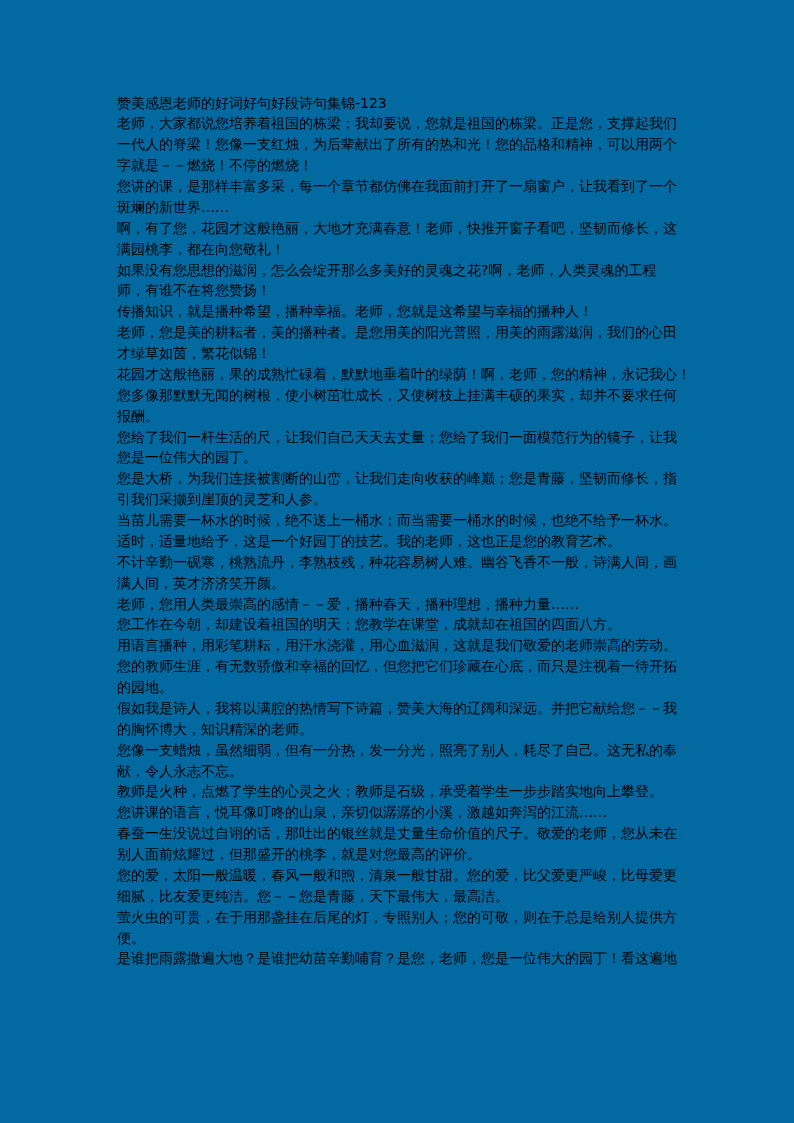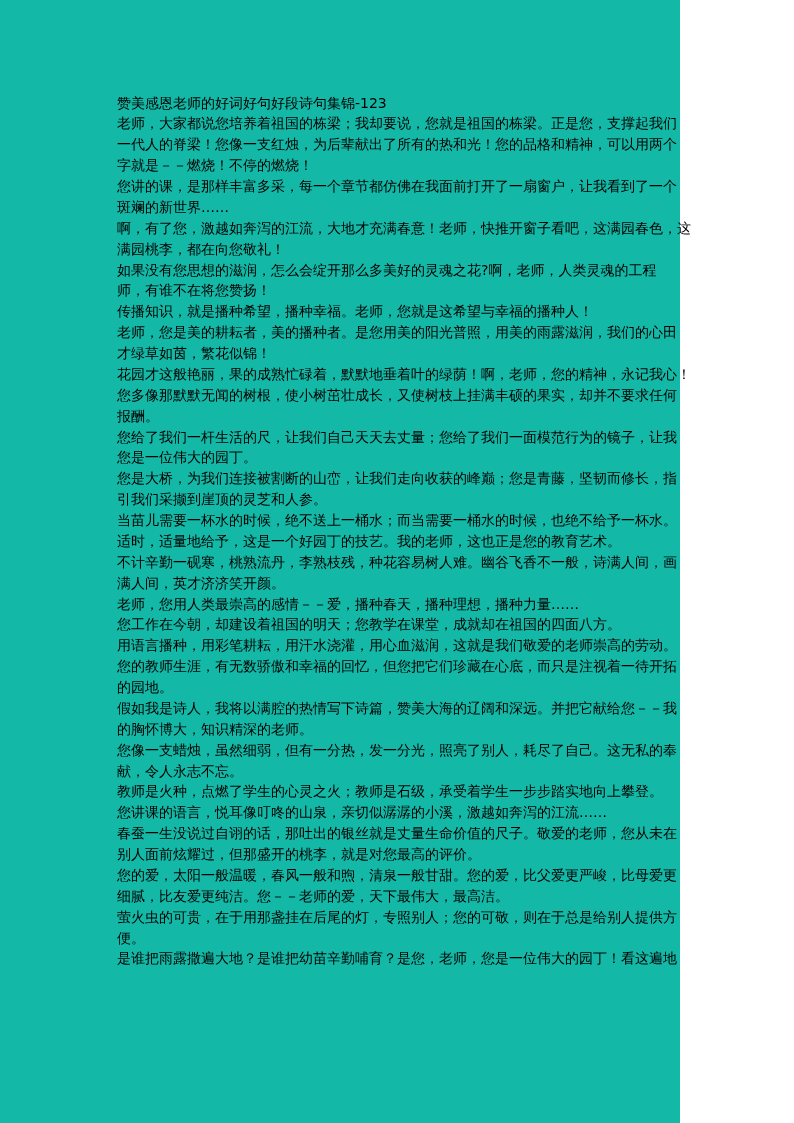--- a/index.html
+++ b/index.html
@@ -12,23 +12,23 @@
       height: 1123px;
       position: relative;
       overflow: hidden;
       font-family: "DejaVu Sans", "Liberation Sans", sans-serif;
       color: #000000;
     }
     .page {
       position: absolute;
       left: 0;
       top: 0;
-      width: 680px;
+      width: 794px;
       height: 1123px;
-      background: #14b8a6;
+      background: #0369a1;
     }
     .content {
       position: absolute;
       left: 117px;
       top: 92.5px;
       width: 565px;
       font-size: 14px;
       line-height: 20.88px;
     }
     .line {
@@ -51,21 +51,21 @@
     <div class="para">
       <span class="line">老师，大家都说您培养着祖国的栋梁；我却要说，您就是祖国的栋梁。正是您，支撑起我们</span>
       <span class="line">一代人的脊梁！您像一支红烛，为后辈献出了所有的热和光！您的品格和精神，可以用两个</span>
       <span class="line">字就是－－燃烧！不停的燃烧！</span>
     </div>
     <div class="para">
       <span class="line">您讲的课，是那样丰富多采，每一个章节都仿佛在我面前打开了一扇窗户，让我看到了一个</span>
       <span class="line">斑斓的新世界……</span>
     </div>
     <div class="para">
-      <span class="line">啊，有了您，激越如奔泻的江流，大地才充满春意！老师，快推开窗子看吧，这满园春色，这</span>
+      <span class="line">啊，有了您，花园才这般艳丽，大地才充满春意！老师，快推开窗子看吧，坚韧而修长，这</span>
       <span class="line">满园桃李，都在向您敬礼！</span>
     </div>
     <div class="para">
       <span class="line">如果没有您思想的滋润，怎么会绽开那么多美好的灵魂之花?啊，老师，人类灵魂的工程</span>
       <span class="line">师，有谁不在将您赞扬！</span>
     </div>
     <div class="para">
       <span class="line">传播知识，就是播种希望，播种幸福。老师，您就是这希望与幸福的播种人！</span>
     </div>
     <div class="para">
@@ -121,21 +121,21 @@
     </div>
     <div class="para">
       <span class="line">您讲课的语言，悦耳像叮咚的山泉，亲切似潺潺的小溪，激越如奔泻的江流……</span>
     </div>
     <div class="para">
       <span class="line">春蚕一生没说过自诩的话，那吐出的银丝就是丈量生命价值的尺子。敬爱的老师，您从未在</span>
       <span class="line">别人面前炫耀过，但那盛开的桃李，就是对您最高的评价。</span>
     </div>
     <div class="para">
       <span class="line">您的爱，太阳一般温暖，春风一般和煦，清泉一般甘甜。您的爱，比父爱更严峻，比母爱更</span>
-      <span class="line">细腻，比友爱更纯洁。您－－老师的爱，天下最伟大，最高洁。</span>
+      <span class="line">细腻，比友爱更纯洁。您－－您是青藤，天下最伟大，最高洁。</span>
     </div>
     <div class="para">
       <span class="line">萤火虫的可贵，在于用那盏挂在后尾的灯，专照别人；您的可敬，则在于总是给别人提供方</span>
       <span class="line">便。</span>
     </div>
     <div class="para">
       <span class="line">是谁把雨露撒遍大地？是谁把幼苗辛勤哺育？是您，老师，您是一位伟大的园丁！看这遍地</span>
     </div>
   </div>
 </div>

